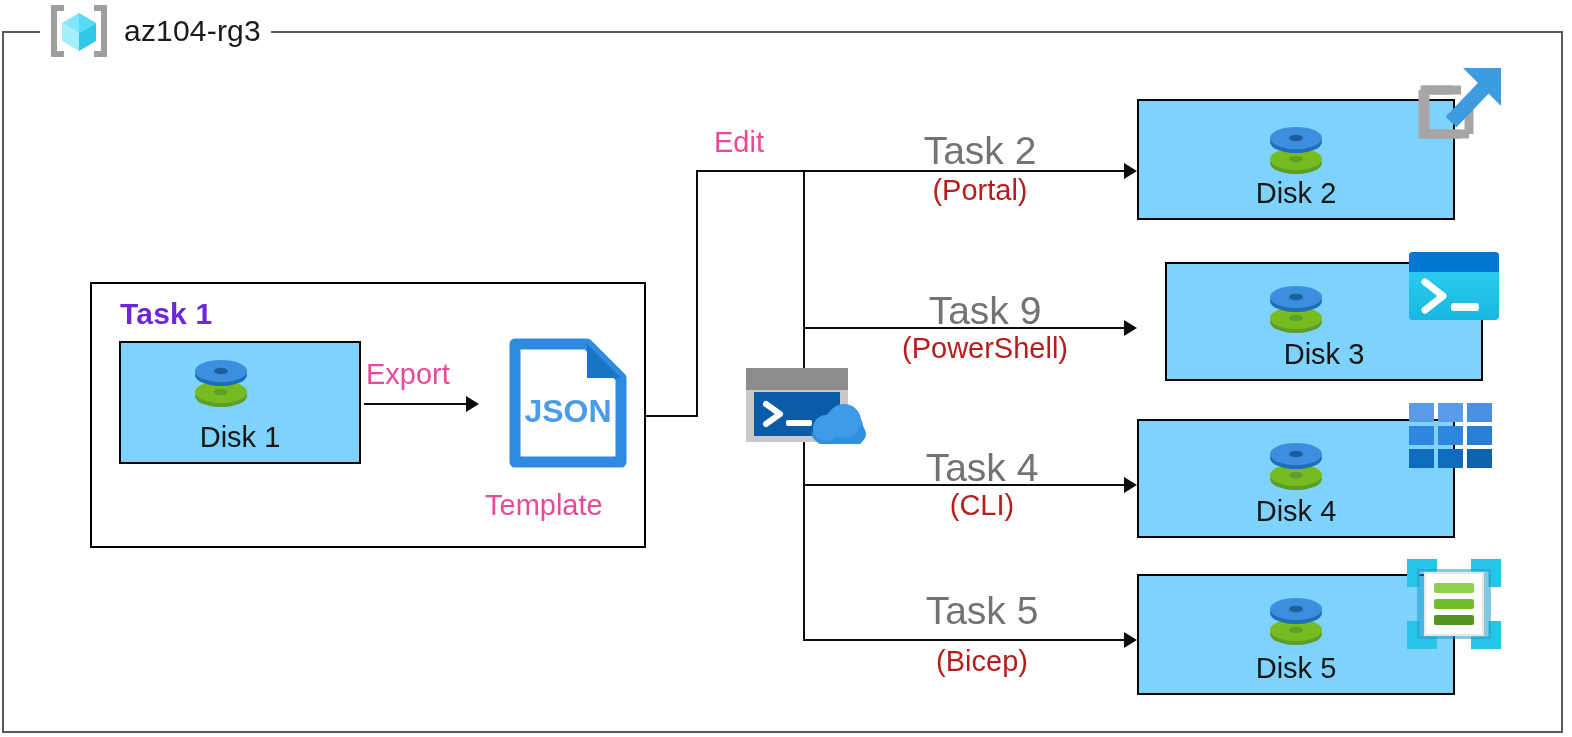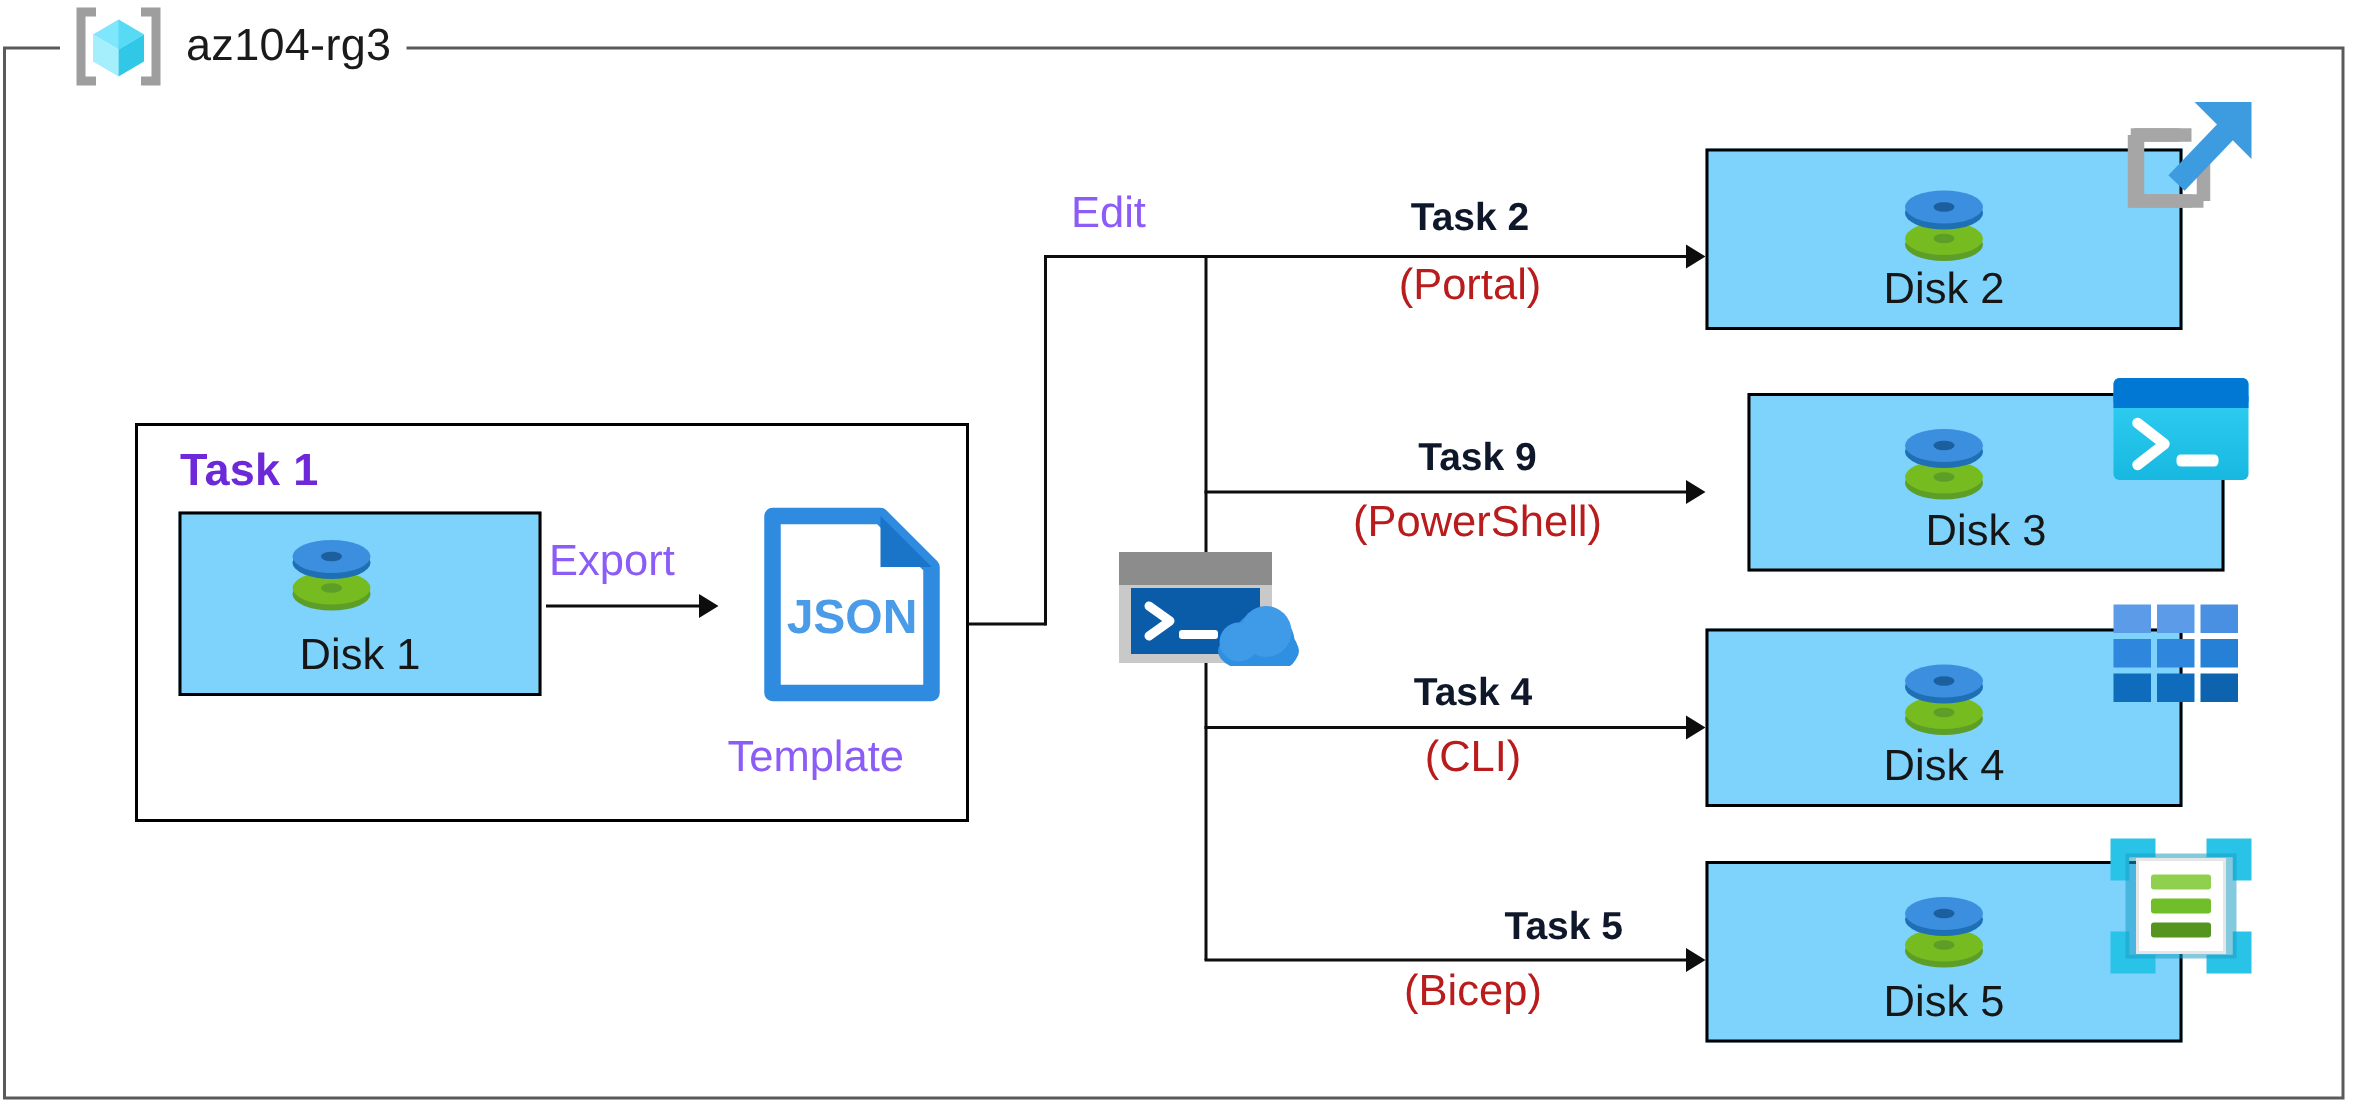--- a/index.html
+++ b/index.html
@@ -24,23 +24,23 @@
   .task-head{position:absolute;font-size:30px;font-weight:bold;color:#6d28d9;letter-spacing:.2px;}
 
   
   .hline{position:absolute;height:0;border-top:2px solid #0d0d0d;}
   .vline{position:absolute;width:0;border-left:2px solid #0d0d0d;}
   .arrow-head{position:absolute;width:0;height:0;
               border-top:8px solid transparent;border-bottom:8px solid transparent;
               border-left:13px solid #0d0d0d;}
 
   .edge-label{position:absolute;text-align:center;white-space:nowrap;}
-  .edge-top{font-size:26px;font-weight:bold;color:#0f172a;line-height:1;}
+  .edge-top{font-size:39px;font-weight:normal;color:#737373;line-height:1;}
   .edge-bot{font-size:29px;color:#b91c1c;line-height:1;}
-  .plain-label{position:absolute;font-size:29px;color:#8b5cf6;white-space:nowrap;}
+  .plain-label{position:absolute;font-size:29px;color:#ec4899;white-space:nowrap;}
 
   
   .disk-icon{position:absolute;}
   .disk-icon svg{display:block;width:100%;height:100%;}
 
   
   .json-icon{position:absolute;padding-left:18px;}
   .json-icon svg{display:block;width:100%;height:100%;}
 
   
@@ -233,21 +233,21 @@
       <rect x="31" y="25" width="25" height="19" fill="#2f86dd"></rect>
       <rect x="60" y="25" width="25" height="19" fill="#2580d6"></rect>
       <rect x="2" y="48" width="25" height="19" fill="#0f6cbd"></rect>
       <rect x="31" y="48" width="25" height="19" fill="#0f6cbd"></rect>
       <rect x="60" y="48" width="25" height="19" fill="#0d63ae"></rect>
     </svg>
   </div>
 
   <div class="hline" style="left:803px;top:639px;width:329px;"></div>
   <div class="arrow-head" style="left:1124px;top:632px;"></div>
-  <div class="edge-label" style="left:882px;top:604px;width:200px;text-align:right;">
+  <div class="edge-label" style="left:882px;top:591px;width:200px;">
     <div class="edge-top">Task 5</div>
   </div>
   <div class="edge-label" style="left:882px;top:647px;width:200px;">
     <div class="edge-bot">(Bicep)</div>
   </div>
 
   <div class="disk-box" style="left:1137px;top:574px;width:318px;height:121px;">
     <div class="disk-label">Disk 5</div>
   </div>
   <div class="disk-icon" style="left:1267px;top:590px;width:58px;height:62px;">

